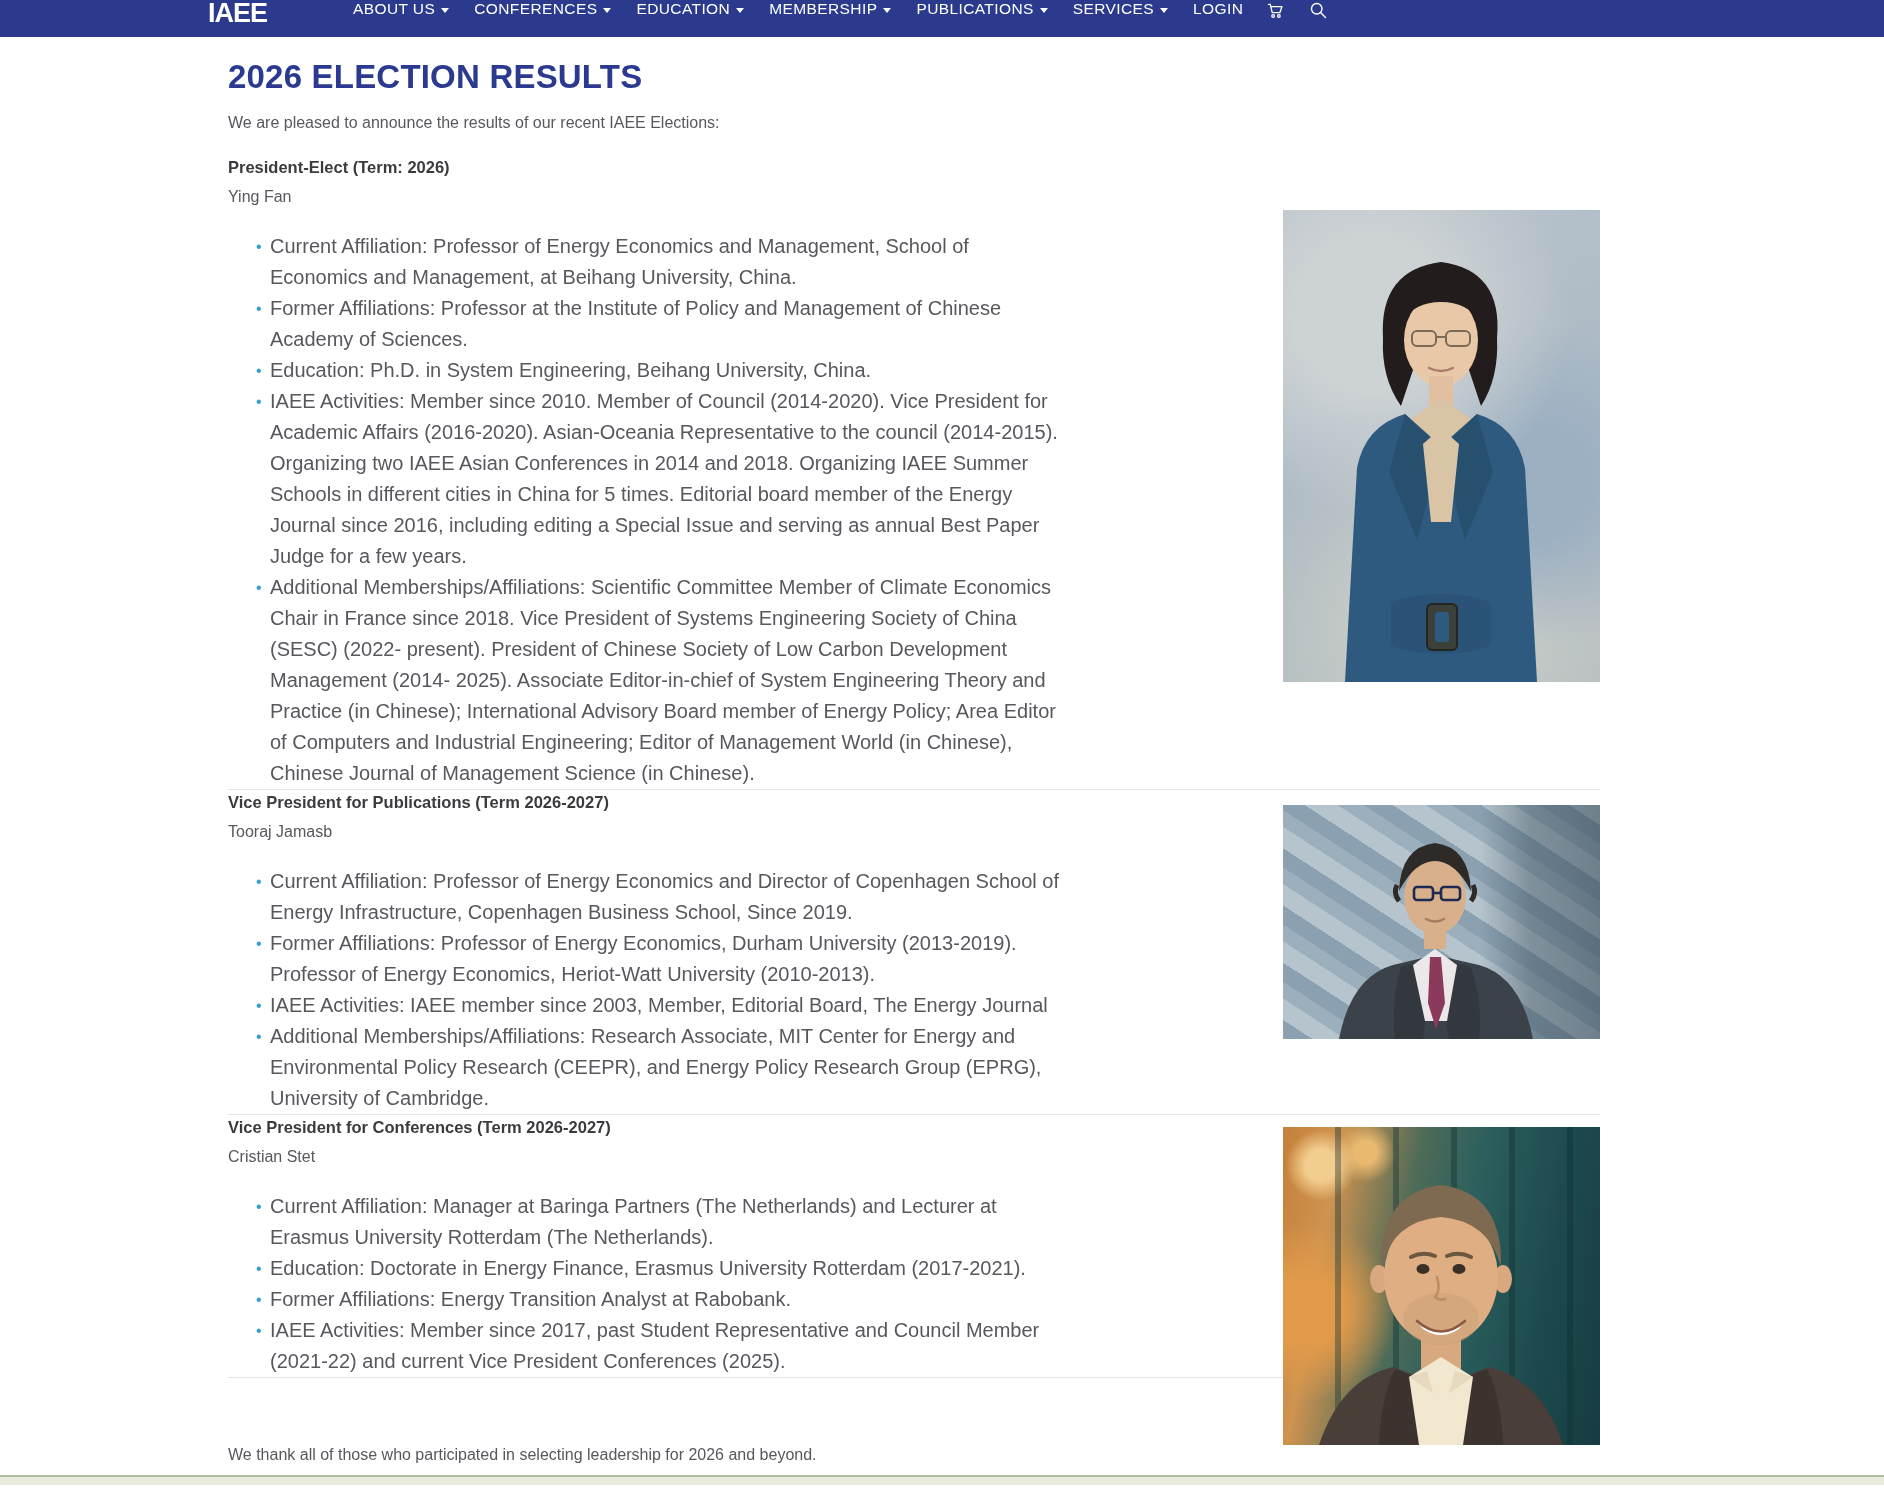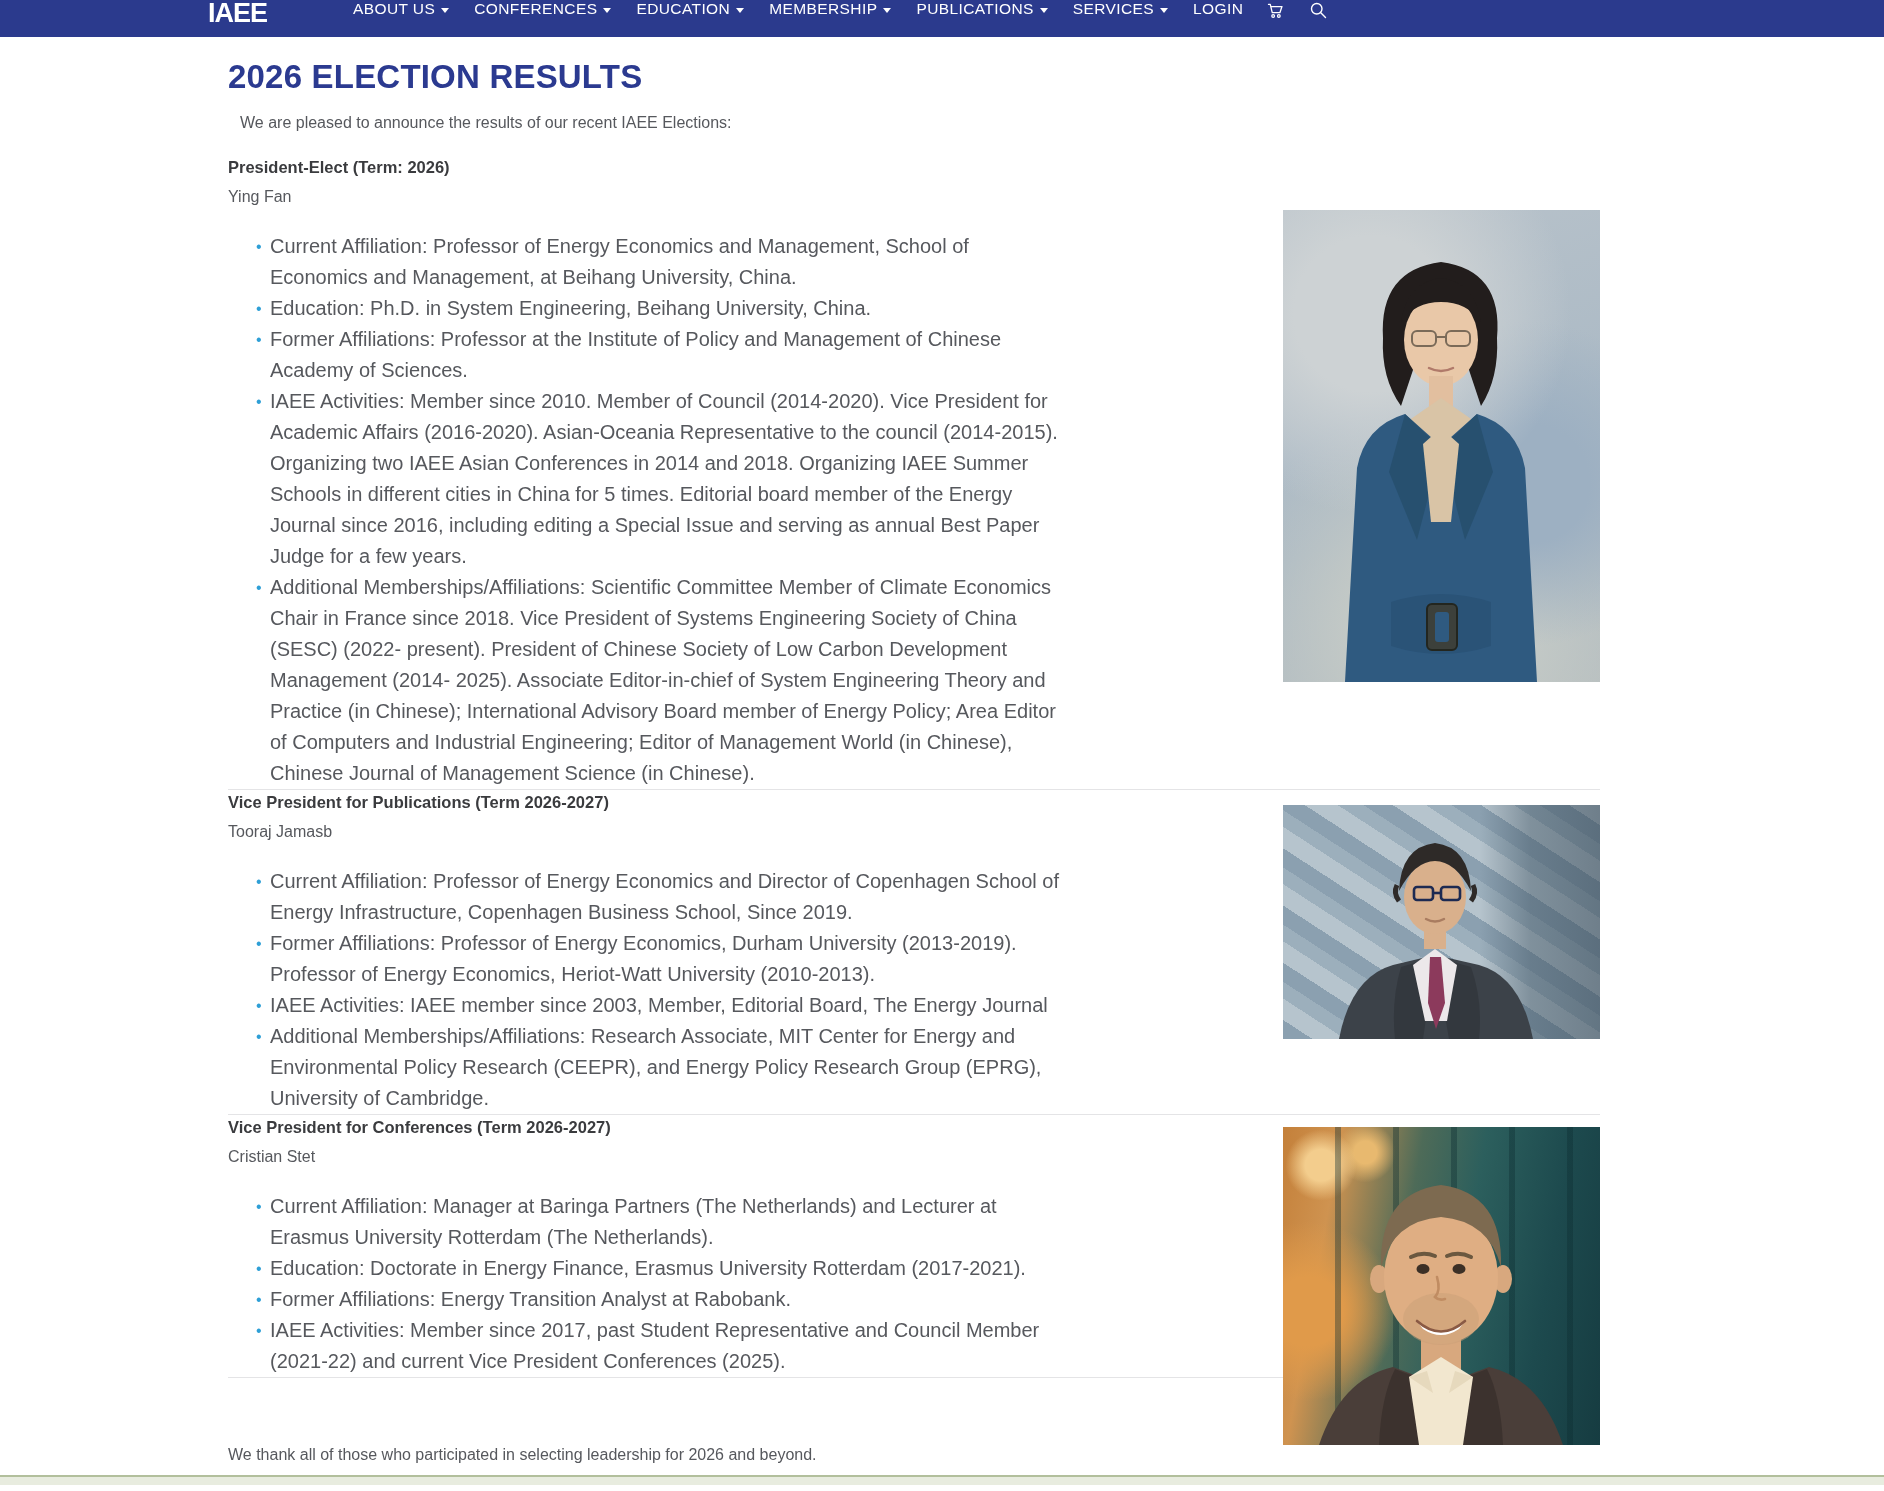--- a/index.html
+++ b/index.html
@@ -11,21 +11,21 @@
   .nav-logo{margin-left:208px;color:#fff;font-weight:700;font-size:27px;letter-spacing:-1px;line-height:1;cursor:pointer;}
   .nav-items{display:flex;align-items:center;margin-left:86px;gap:25px;}
   .nav-item{color:#fff;font-size:15.5px;letter-spacing:.4px;display:flex;align-items:center;gap:6px;cursor:pointer;white-space:nowrap;}
   .caret{width:0;height:0;border-left:4.5px solid transparent;border-right:4.5px solid transparent;border-top:5px solid #fff;display:inline-block;margin-top:2px;}
   .nav-iconbtn{margin-left:22px;display:flex;align-items:center;cursor:pointer;}
   .nav-iconbtn svg{display:block;}
 
   
   .main{margin-left:228px;width:1372px;padding-top:21px;position:relative;}
   .page-title{color:#2b3a90;font-size:33px;font-weight:700;letter-spacing:.2px;line-height:38px;margin:0 0 14px 0;}
-  .intro{font-size:16px;line-height:25px;margin:0 0 20px 12px;}
+  .intro{font-size:16px;line-height:25px;margin:0 0 20px 0;}
 
   .section{position:relative;}
   .s1{min-height:530px;}
   .s2{min-height:278px;}
   .s3{min-height:227px;}
   .role-title{font-size:16.5px;font-weight:700;color:#3a3b3e;line-height:25px;margin:0 0 4px 0;}
   .person-name{font-size:16px;line-height:25px;margin:0;}
   .text-col{max-width:832px;}
   ul.bullets{list-style:none;margin:22px 0 0 0;padding:0 0 0 42px;}
   ul.bullets li{position:relative;font-size:20px;line-height:31px;}
@@ -113,22 +113,22 @@
 
     <h1 class="page-title">2026 ELECTION RESULTS</h1>
     <p class="intro">We are pleased to announce the results of our recent IAEE Elections:</p>
 
     <div class="section s1">
       <div class="text-col">
         <h2 class="role-title">President-Elect (Term: 2026)</h2>
         <p class="person-name">Ying Fan</p>
         <ul class="bullets">
           <li>Current Affiliation: Professor of Energy Economics and Management, School of Economics and Management, at Beihang University, China.</li>
+          <li>Former Affiliations: Professor at the Institute of Policy and Management of Chinese Academy of Sciences.</li>
           <li>Education: Ph.D. in System Engineering, Beihang University, China.</li>
-          <li>Former Affiliations: Professor at the Institute of Policy and Management of Chinese Academy of Sciences.</li>
           <li>IAEE Activities: Member since 2010. Member of Council (2014-2020). Vice President for Academic Affairs (2016-2020). Asian-Oceania Representative to the council (2014-2015). Organizing two IAEE Asian Conferences in 2014 and 2018. Organizing IAEE Summer Schools in different cities in China for 5 times. Editorial board member of the Energy Journal since 2016, including editing a Special Issue and serving as annual Best Paper Judge for a few years.</li>
           <li>Additional Memberships/Affiliations: Scientific Committee Member of Climate Economics Chair in France since 2018. Vice President of Systems Engineering Society of China (SESC) (2022- present). President of Chinese Society of Low Carbon Development Management (2014- 2025). Associate Editor-in-chief of System Engineering Theory and Practice (in Chinese); International Advisory Board member of Energy Policy; Area Editor of Computers and Industrial Engineering; Editor of Management World (in Chinese), Chinese Journal of Management Science (in Chinese).</li>
         </ul>
       </div>
       <div class="photo" title="Portrait of Ying Fan wearing a blue blazer over a tan shirt against a mottled light blue studio background">
         <svg viewBox="0 0 317 472" aria-hidden="true">
 
           <path d="M100,128 Q96,60 158,52 Q220,60 214,128 Q216,168 198,196 L186,160 Q192,104 176,92 Q158,100 140,92 Q124,104 130,160 L118,196 Q98,168 100,128 Z" fill="#221d1c"></path>
 
           <ellipse cx="158" cy="130" rx="37" ry="46" fill="#e9c8a8"></ellipse>

